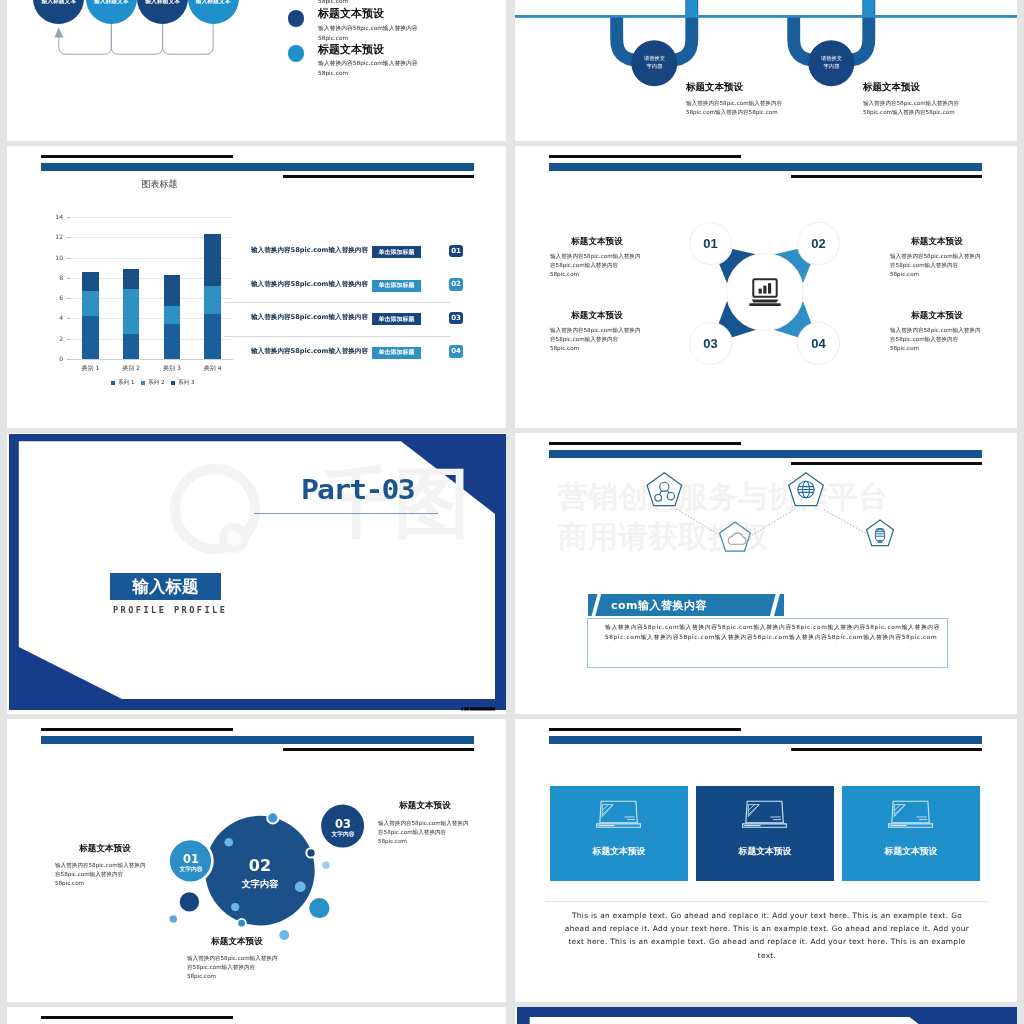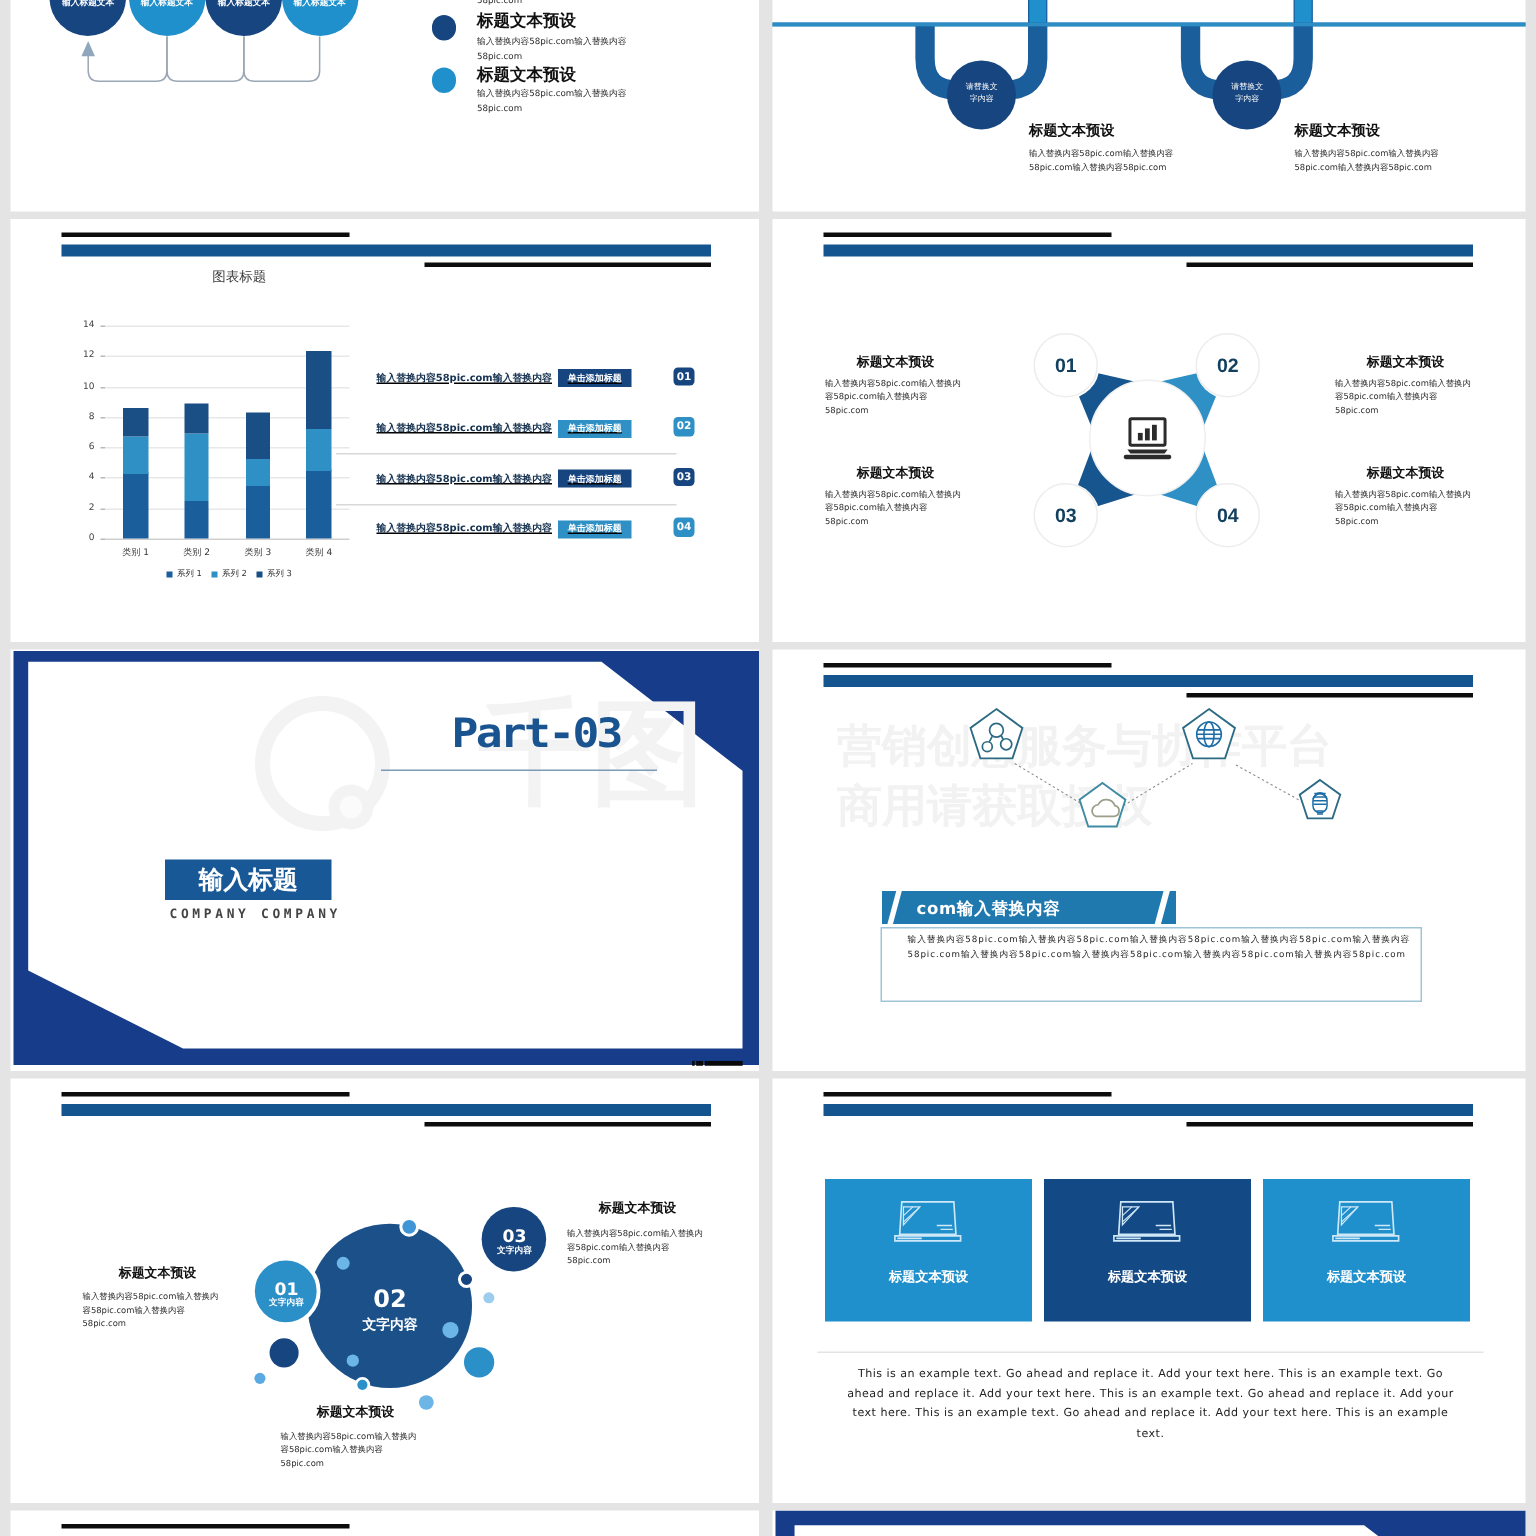--- a/index.html
+++ b/index.html
@@ -42,21 +42,21 @@
 
   
   .ch-title{position:absolute;color:#3b3b3b;font-weight:400;}
   .ch-ytick{position:absolute;color:#444;text-align:right;width:16px;}
   .ch-grid{position:absolute;background:#e8e8e8;height:1px;}
   .ch-axis{position:absolute;background:#d0d0d0;}
   .ch-bar{position:absolute;}
   .ch-xtick{position:absolute;color:#333;text-align:center;}
   .ch-leg{position:absolute;color:#333;display:flex;align-items:center;gap:2px;}
   .ch-swatch{width:4px;height:4px;display:inline-block;margin-right:1px;}
-  .r4row{position:absolute;display:flex;align-items:center;text-decoration:underline;}
+  .r4row{position:absolute;display:flex;}
   .r4txt{color:#15314f;font-weight:700;white-space:nowrap;}
   .r4btn{color:#fff;font-weight:700;text-align:center;display:flex;align-items:center;justify-content:center;}
   .r4num{position:absolute;color:#fff;font-weight:700;display:flex;align-items:center;justify-content:center;border-radius:3px;}
   .r4sep{position:absolute;background:#d8d8d8;height:1px;}
 
   
   .q-circle{position:absolute;border-radius:50%;background:#fff;border:1px solid #ededed;
     display:flex;align-items:center;justify-content:center;color:#13405e;font-weight:700;
     font-family:"Liberation Sans",sans-serif;letter-spacing:0px;}
   .q-center{position:absolute;border-radius:50%;background:#fff;border:1px solid #efefef;}
@@ -288,21 +288,21 @@
     <circle cx="227" cy="105" r="15" fill="#f3f3f3"></circle>
     <circle cx="227" cy="105" r="7.5" fill="#fbfbfb"></circle>
   </svg>
   <div class="wm" style="left:272px;top:32px;font-size:76px;color:#f3f3f3;letter-spacing:-1px;line-height:1;">千图</div>
   <div class="wm" style="left:466px;top:38.5px;width:11.8px;height:82px;background:#f3f3f3;"></div>
   <div class="sd-part" style="left:294px;top:41px;font-size:27px;font-family:'DejaVu Sans Mono',monospace;letter-spacing:-1.6px;transform:scaleX(1.10);transform-origin:left top;font-weight:700;">Part-03</div>
   <div class="sd-rule" style="left:247px;top:80px;width:184px;"></div>
   <div class="sd-badge cn" style="left:103px;top:140.4px;width:111px;height:27px;font-size:16.5px;letter-spacing:0px;">
         <span>输入标题</span>
       </div>
-  <div class="sd-sub" style="left:106px;top:172px;font-size:8.6px;font-family:'DejaVu Sans Mono',monospace;letter-spacing:2.45px;">COMPANY COMPANY</div>
+  <div class="sd-sub" style="left:106px;top:172px;font-size:8.6px;font-family:'DejaVu Sans Mono',monospace;letter-spacing:2.45px;">PROFILE PROFILE</div>
   <svg style="position:absolute;left:452px;top:273px;width:40px;height:7px;" viewBox="0 0 40 7">
     <rect x="2.4" y="1.3" width="1.7" height="3.2" fill="#090909"></rect>
     <rect x="5.1" y="1.3" width="4.6" height="3.2" fill="#090909"></rect>
     <rect x="10.8" y="1.3" width="25.3" height="3.2" fill="#090909"></rect>
   </svg>
 </div>
 
 <div class="slide c2 r3">
   <div class="hdr-black1" style="left:34px;top:8.8px;width:192px;"></div>
   <div class="hdr-blue" style="left:34px;top:16.8px;width:433px;"></div>

